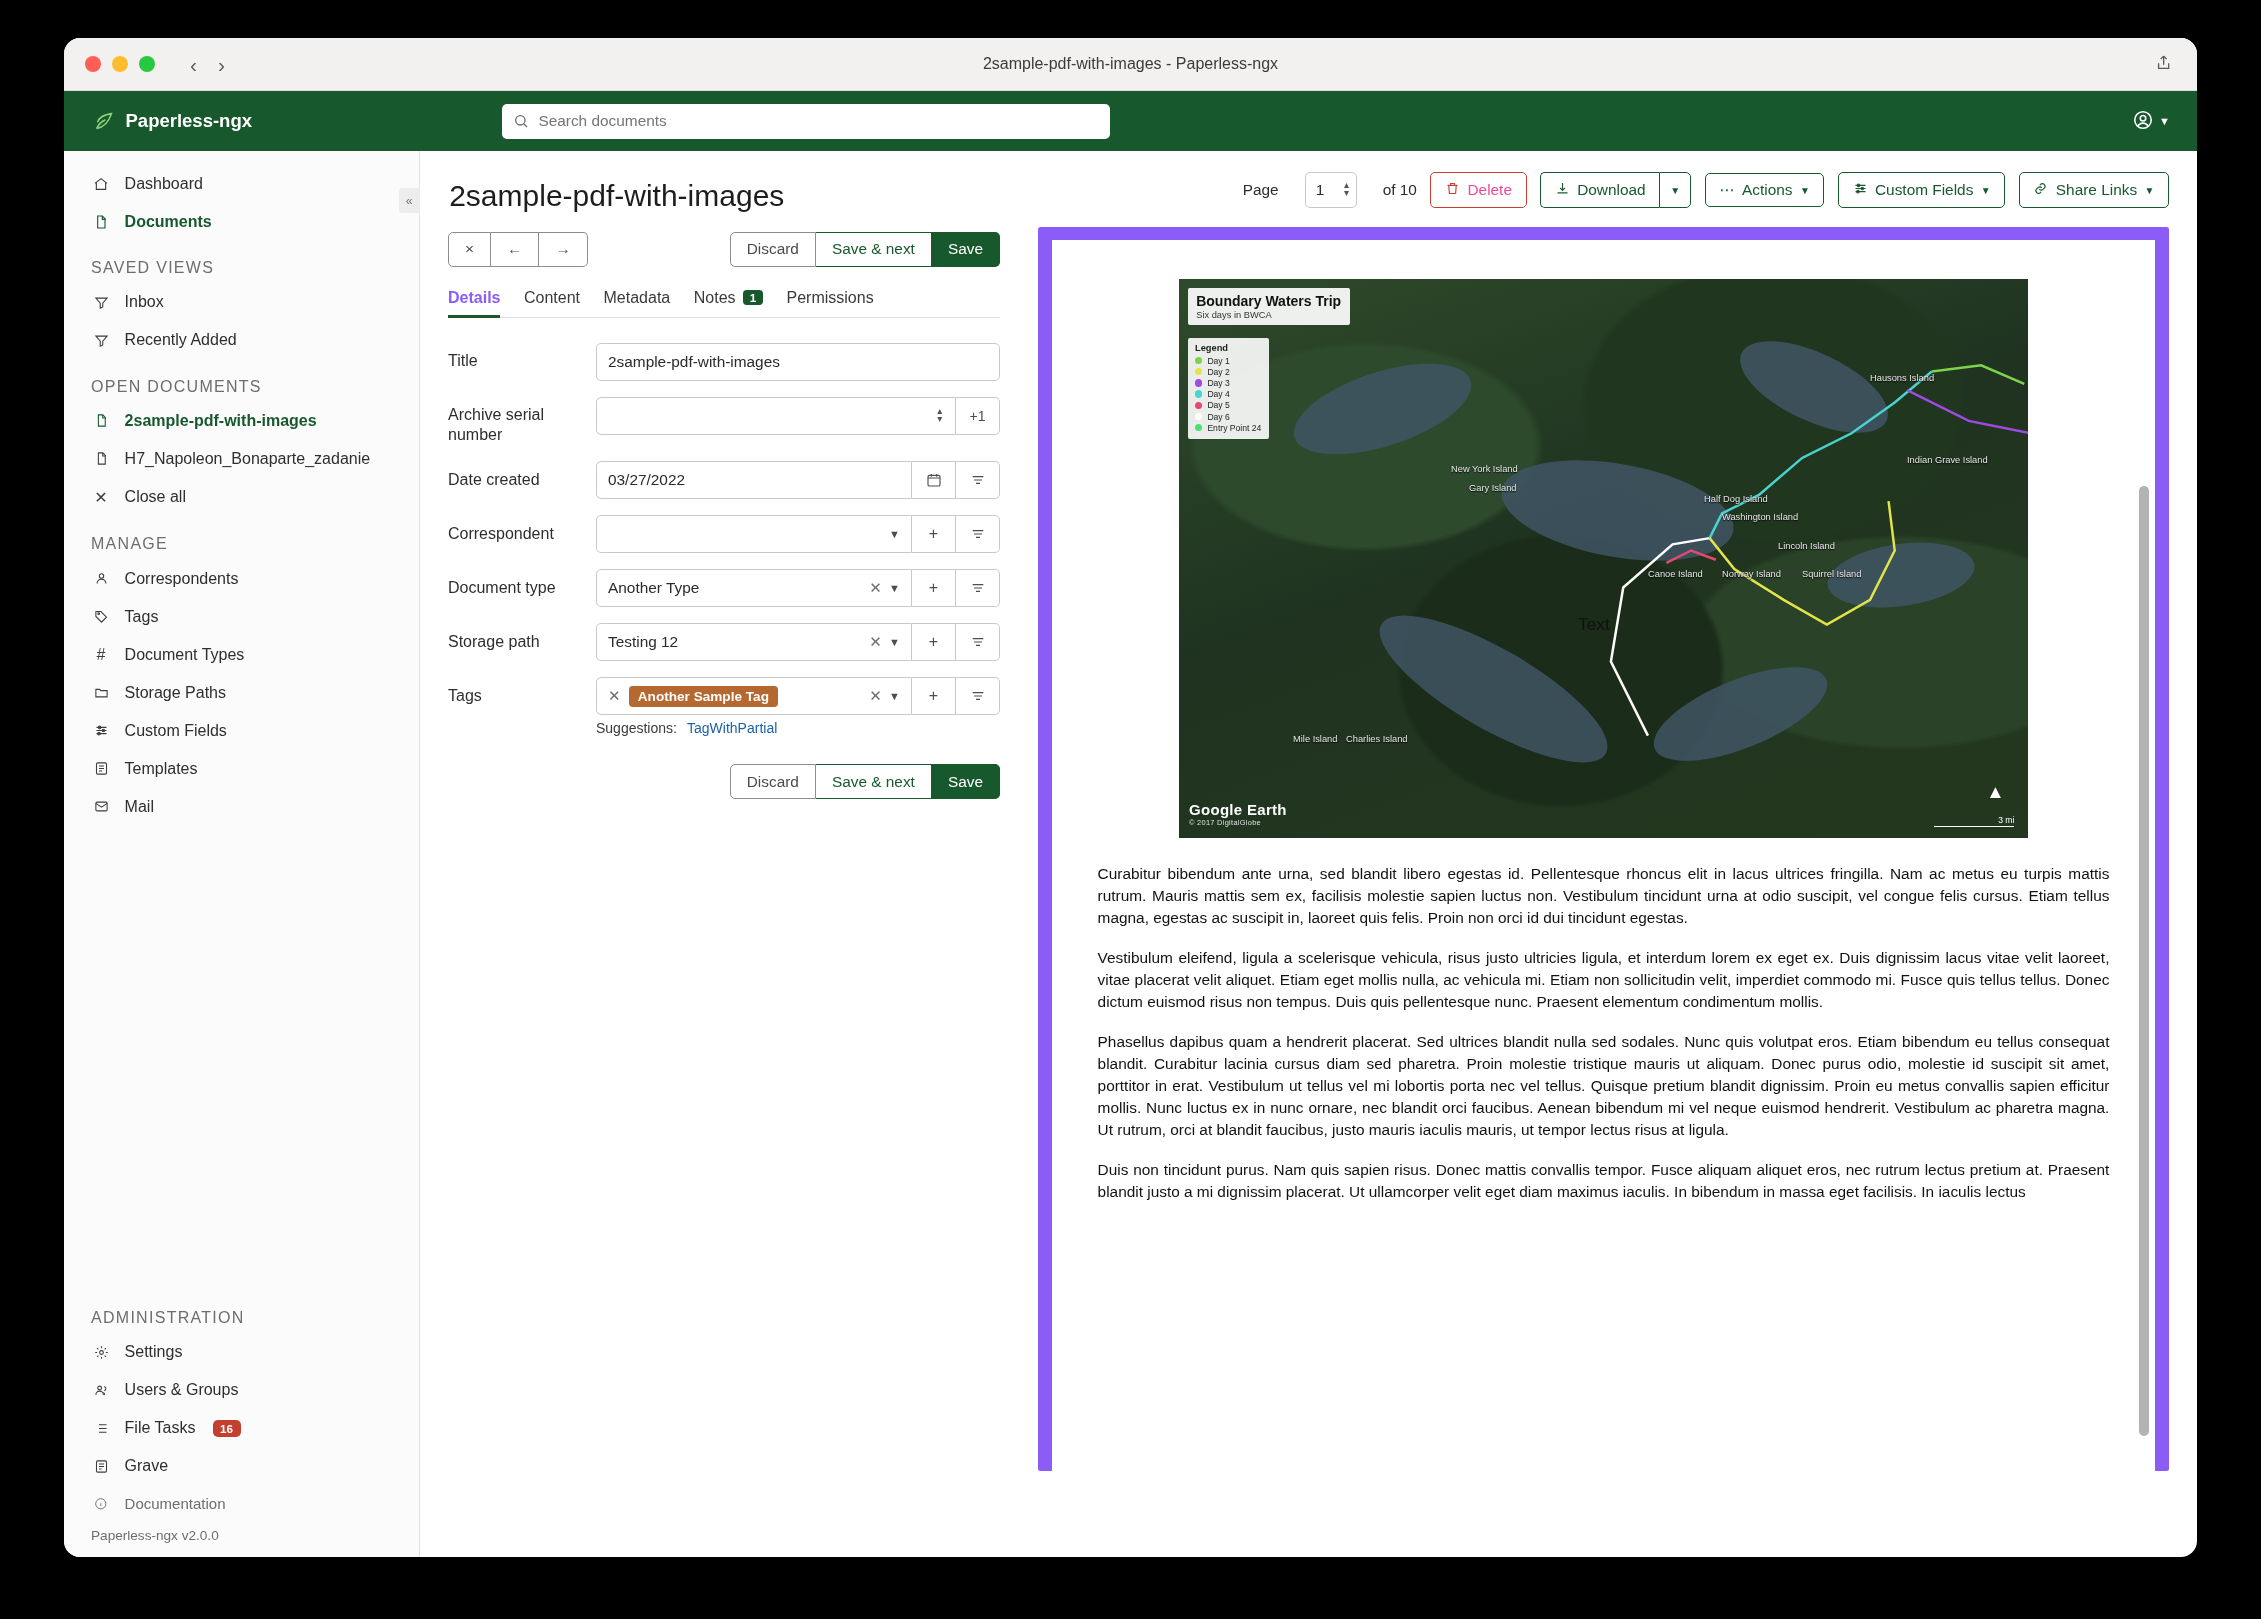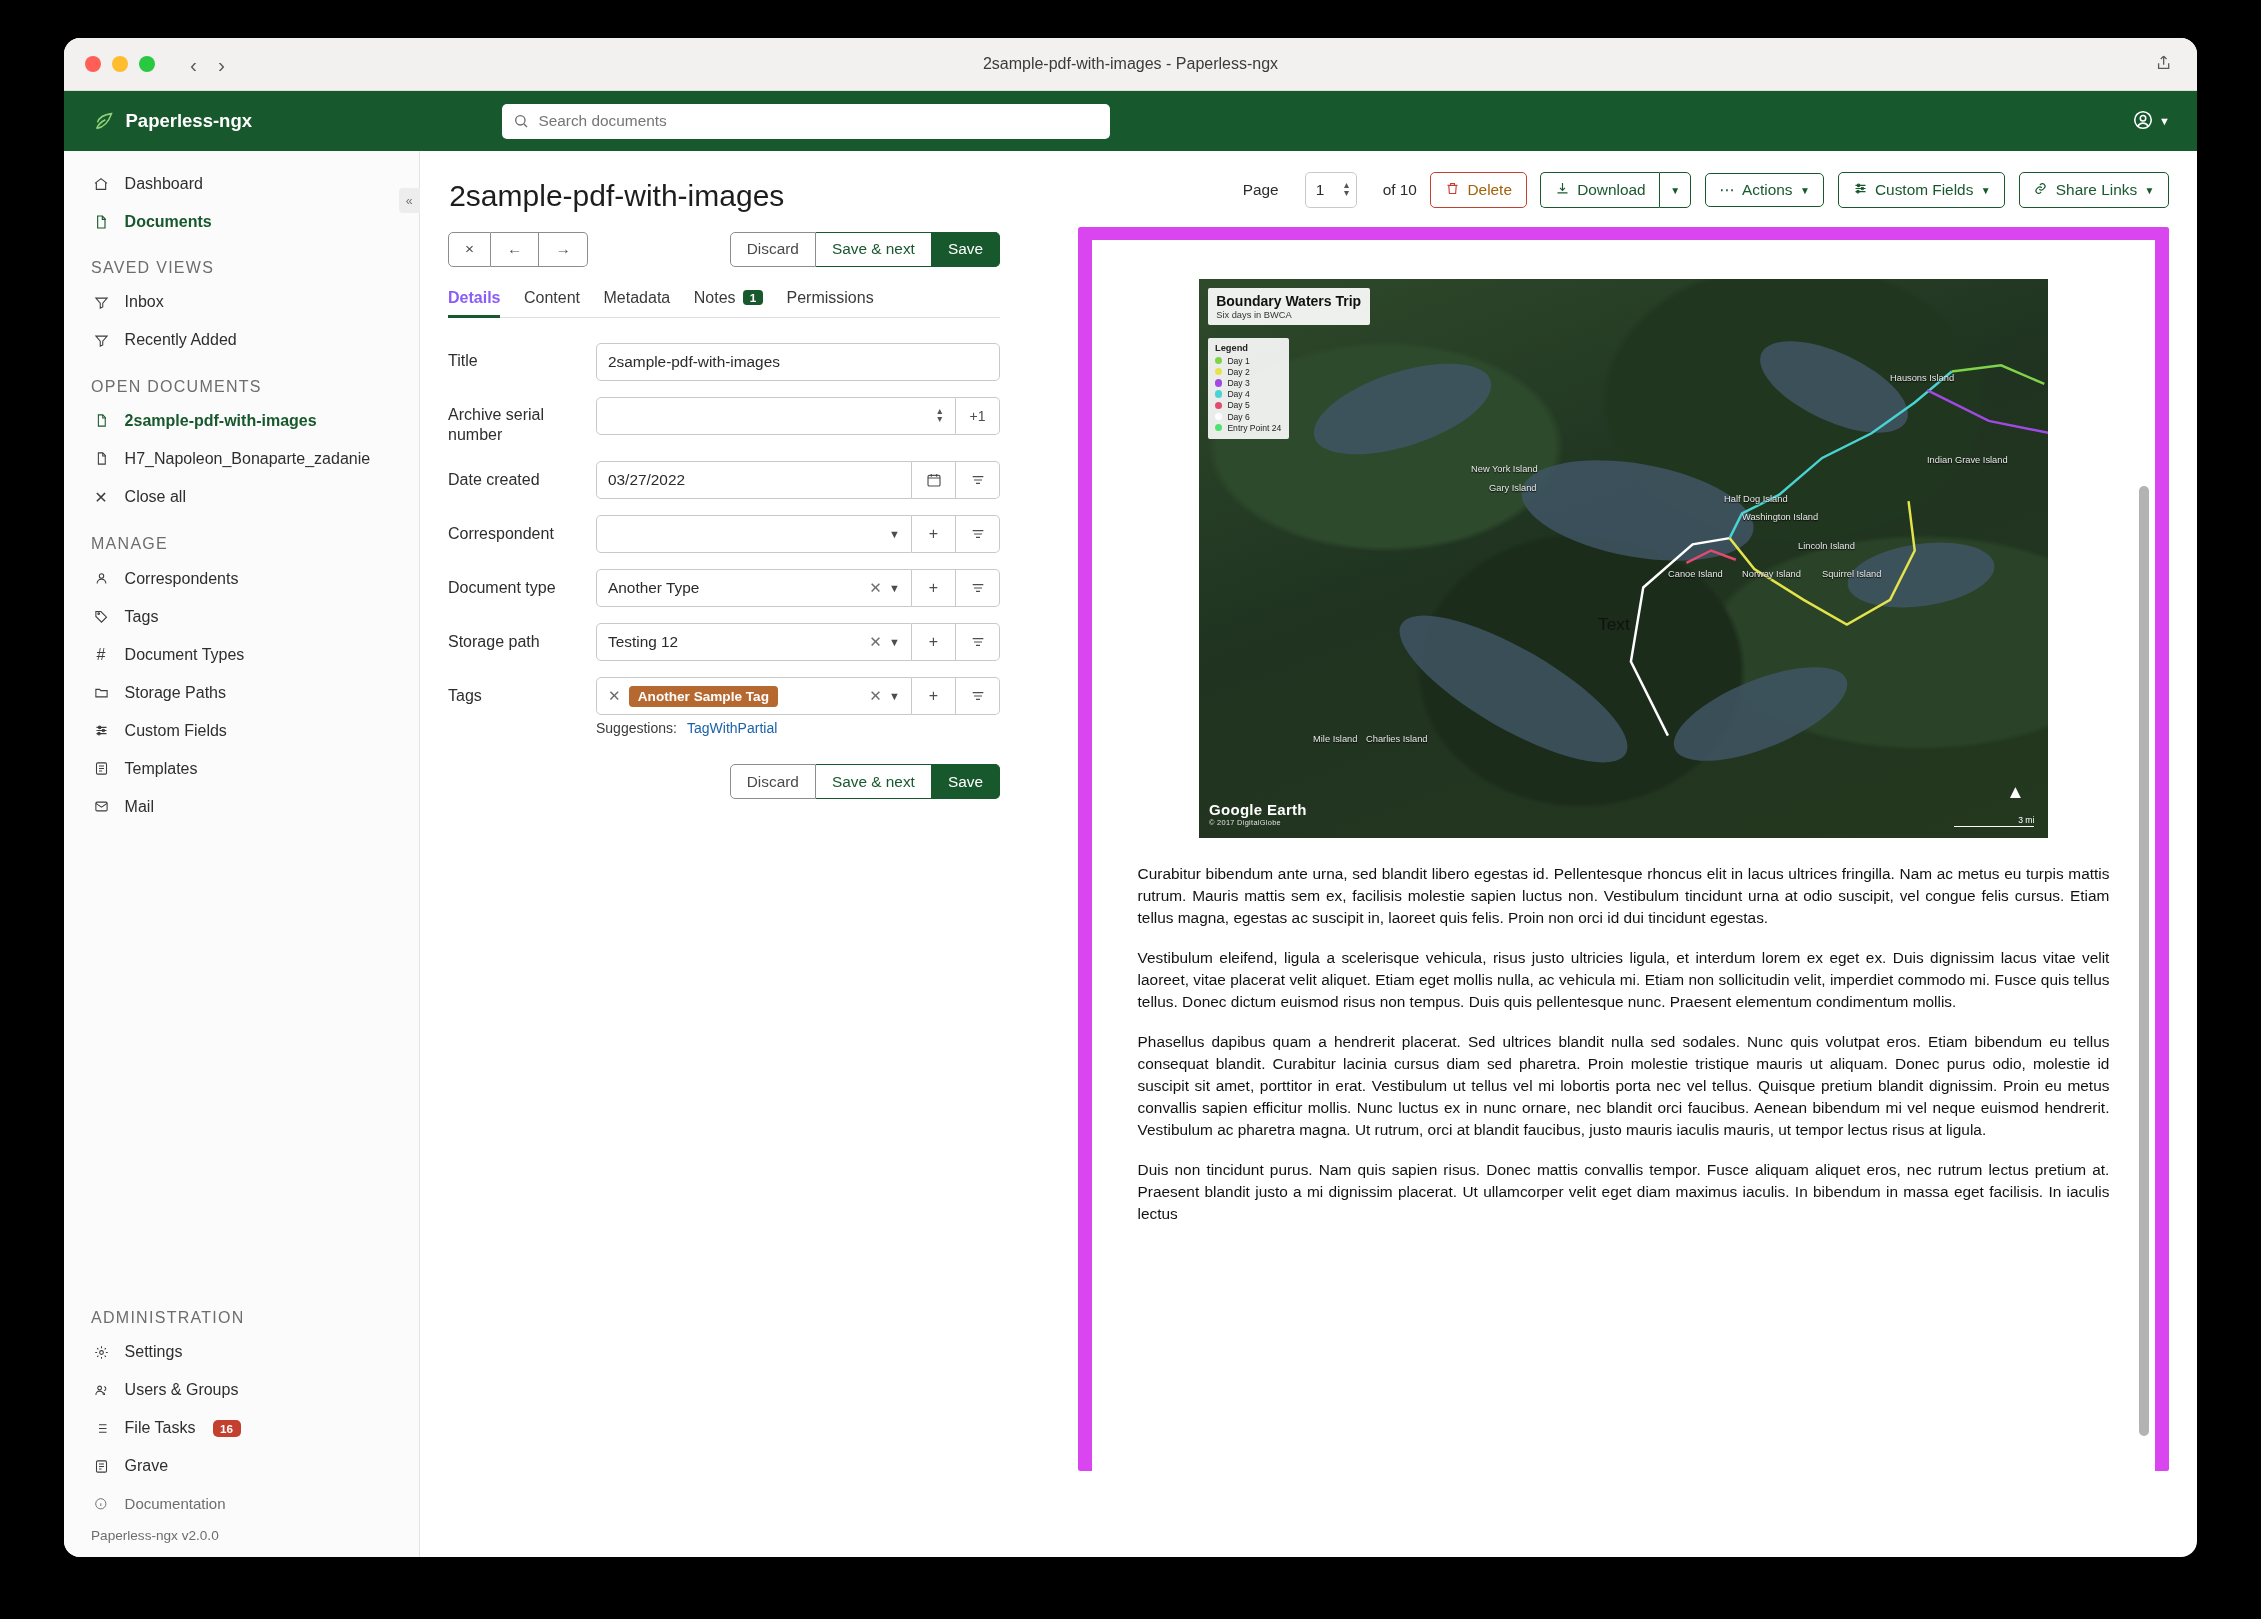--- a/index.html
+++ b/index.html
@@ -177,27 +177,27 @@
     width: 52px; height: 36px; border: 0.6px solid #c9c9c9; border-radius: 5px;
     display: flex; align-items: center; justify-content: space-between;
     padding: 0 5px 0 10px; font-size: 15.4px; background: #fff;
   }
   .spin { display: flex; flex-direction: column; font-size: 8.6px; color: #555; line-height: .9; }
   .btn-outline {
     display: flex; align-items: center; gap: 7.4px;
     font-size: 15.4px; padding: 7.4px 13.6px; border: 0.6px solid #18582d;
     border-radius: 5px; color: #18582d; background: #fff; white-space: nowrap;
   }
-  .btn-outline.danger { border-color: #c3402f; color: #a16207; justify-content: space-between; }
+  .btn-outline.danger { border-color: #c3402f; color: #ec4899; justify-content: space-between; }
   .split-main { border-radius: 5px 0 0 5px; border-right: 0; }
   .split-caret { border-radius: 0 5px 5px 0; padding: 7.4px 10px; }
   .viewer {
-    background: #d946ef; border-radius: 2.5px;
+    background: #8b5cf6; border-radius: 2.5px;
     height: 1244px; padding: 13.6px 13.6px 0 13.6px;
-    overflow: hidden; position: relative; margin-left: 40px;
+    overflow: hidden; position: relative;
   }
   .page {
     background: #fff; height: 100%;
     padding: 39px 46px; overflow: hidden;
   }
   .map {
     width: 849px; height: 559px; margin: 0 auto 25px auto;
     position: relative;
     background:
       radial-gradient(ellipse at 22% 30%, #2d4a2c 0 18%, transparent 19%),

